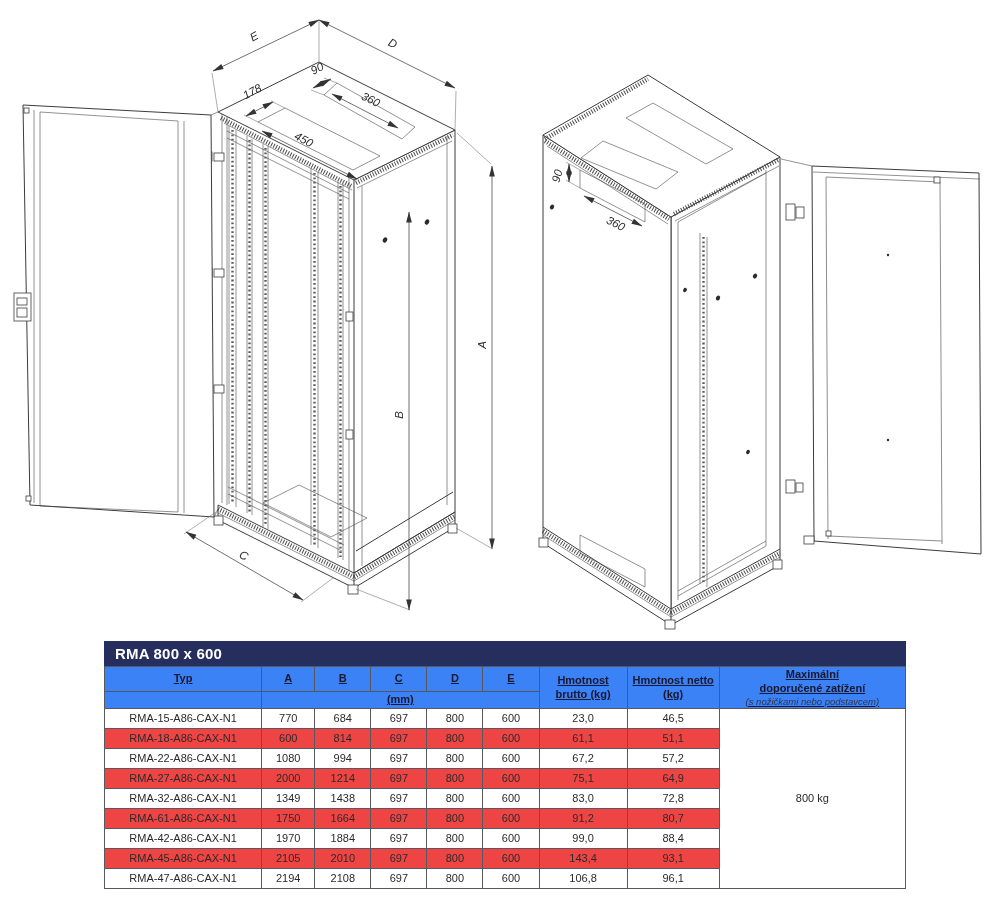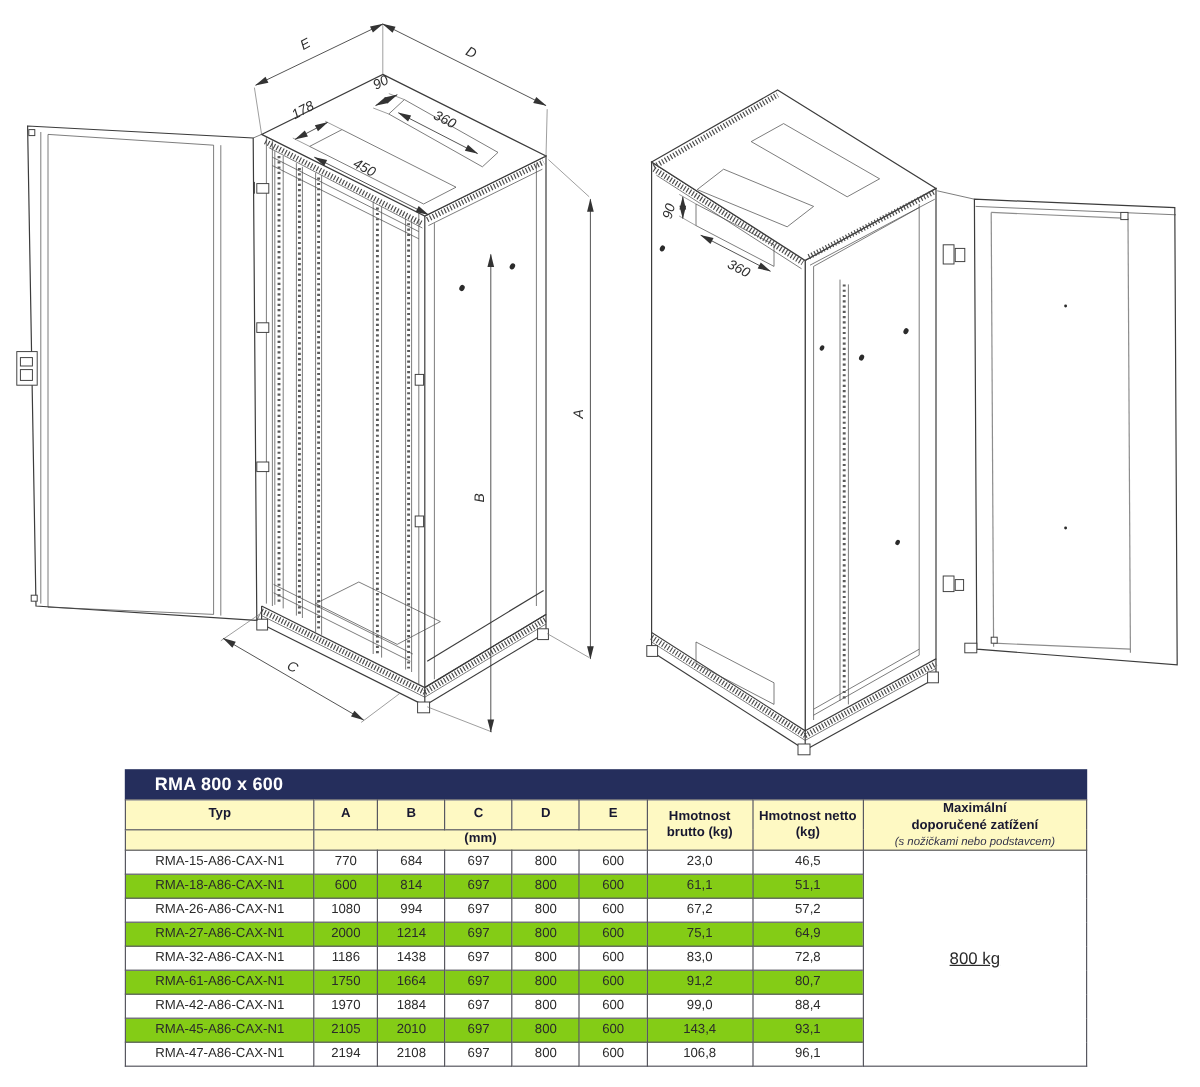--- a/index.html
+++ b/index.html
@@ -14,32 +14,32 @@
   .vent{stroke:#4c4c4c;stroke-width:4.5;stroke-dasharray:1 1.7;fill:none;}
   .raildash{stroke:#5a5a5a;stroke-width:2.4;stroke-dasharray:1.8 2.6;fill:none;}
   .hw{fill:#ffffff;stroke:#3c3c3c;stroke-width:.8;}
   .screw{fill:#2b2b2b;stroke:none;}
   .dim{stroke:#333;stroke-width:.7;fill:none;marker-start:url(#ar);marker-end:url(#ar);}
   .ext{stroke:#6b6b6b;stroke-width:.55;fill:none;}
   .dimtext{font-size:11.5px;font-style:italic;fill:#2e2e2e;text-anchor:middle;}
   
   .table-wrap{position:absolute;left:104px;top:641px;width:802px;}
   .tbl-title{background:#252e5c;color:#fff;font-weight:bold;font-size:15px;
-             padding:4px 0 4px 25px;letter-spacing:.2px;}
+             padding:4px 0 4px 11px;letter-spacing:.2px;}
   table.dtable{border-collapse:collapse;width:802px;table-layout:fixed;
                font-size:11px;color:#2b2b2b;}
   table.dtable th,table.dtable td{border:1px solid #585860;padding:1px 2px;
                text-align:center;vertical-align:middle;line-height:1.25;}
-  table.dtable th{background:#fef9c3;color:#181830;font-weight:bold;}
+  table.dtable th{background:#3b82f6;color:#181830;font-weight:bold;text-decoration:underline;}
   tr.hrow1 th{height:21px;}
   tr.hrow2 th{height:14px;}
   th.typ,td.typ{text-align:left;padding-left:7px;}
   tr.data td{height:17px;background:#fff;}
-  tr.data.alt td{background:#84cc16;}
-  td.maxcell{background:#fff !important;font-size:14px;text-decoration:underline;}
+  tr.data.alt td{background:#ef4444;}
+  td.maxcell{background:#fff !important;font-size:11px;}
   th.maxh .l3{font-weight:normal;font-style:italic;font-size:9.5px;color:#33334a;}
 </style>
 </head>
 <body>
 
 <div class="canvas">
 
 <svg width="1000" height="640" viewBox="0 0 1000 640">
   <defs>
     <marker id="ar" markerWidth="12" markerHeight="8" refX="11" refY="4" orient="auto-start-reverse" markerUnits="userSpaceOnUse">
@@ -303,42 +303,42 @@
       <td class="typ">RMA-18-A86-CAX-N1</td>
       <td>600</td>
       <td>814</td>
       <td>697</td>
       <td>800</td>
       <td>600</td>
       <td>61,1</td>
       <td>51,1</td>
     </tr>
     <tr class="data">
-      <td class="typ">RMA-26-A86-CAX-N1</td>
+      <td class="typ">RMA-22-A86-CAX-N1</td>
       <td>1080</td>
       <td>994</td>
       <td>697</td>
       <td>800</td>
       <td>600</td>
       <td>67,2</td>
       <td>57,2</td>
     </tr>
     <tr class="data alt">
       <td class="typ">RMA-27-A86-CAX-N1</td>
       <td>2000</td>
       <td>1214</td>
       <td>697</td>
       <td>800</td>
       <td>600</td>
       <td>75,1</td>
       <td>64,9</td>
     </tr>
     <tr class="data">
       <td class="typ">RMA-32-A86-CAX-N1</td>
-      <td>1186</td>
+      <td>1349</td>
       <td>1438</td>
       <td>697</td>
       <td>800</td>
       <td>600</td>
       <td>83,0</td>
       <td>72,8</td>
     </tr>
     <tr class="data alt">
       <td class="typ">RMA-61-A86-CAX-N1</td>
       <td>1750</td>

